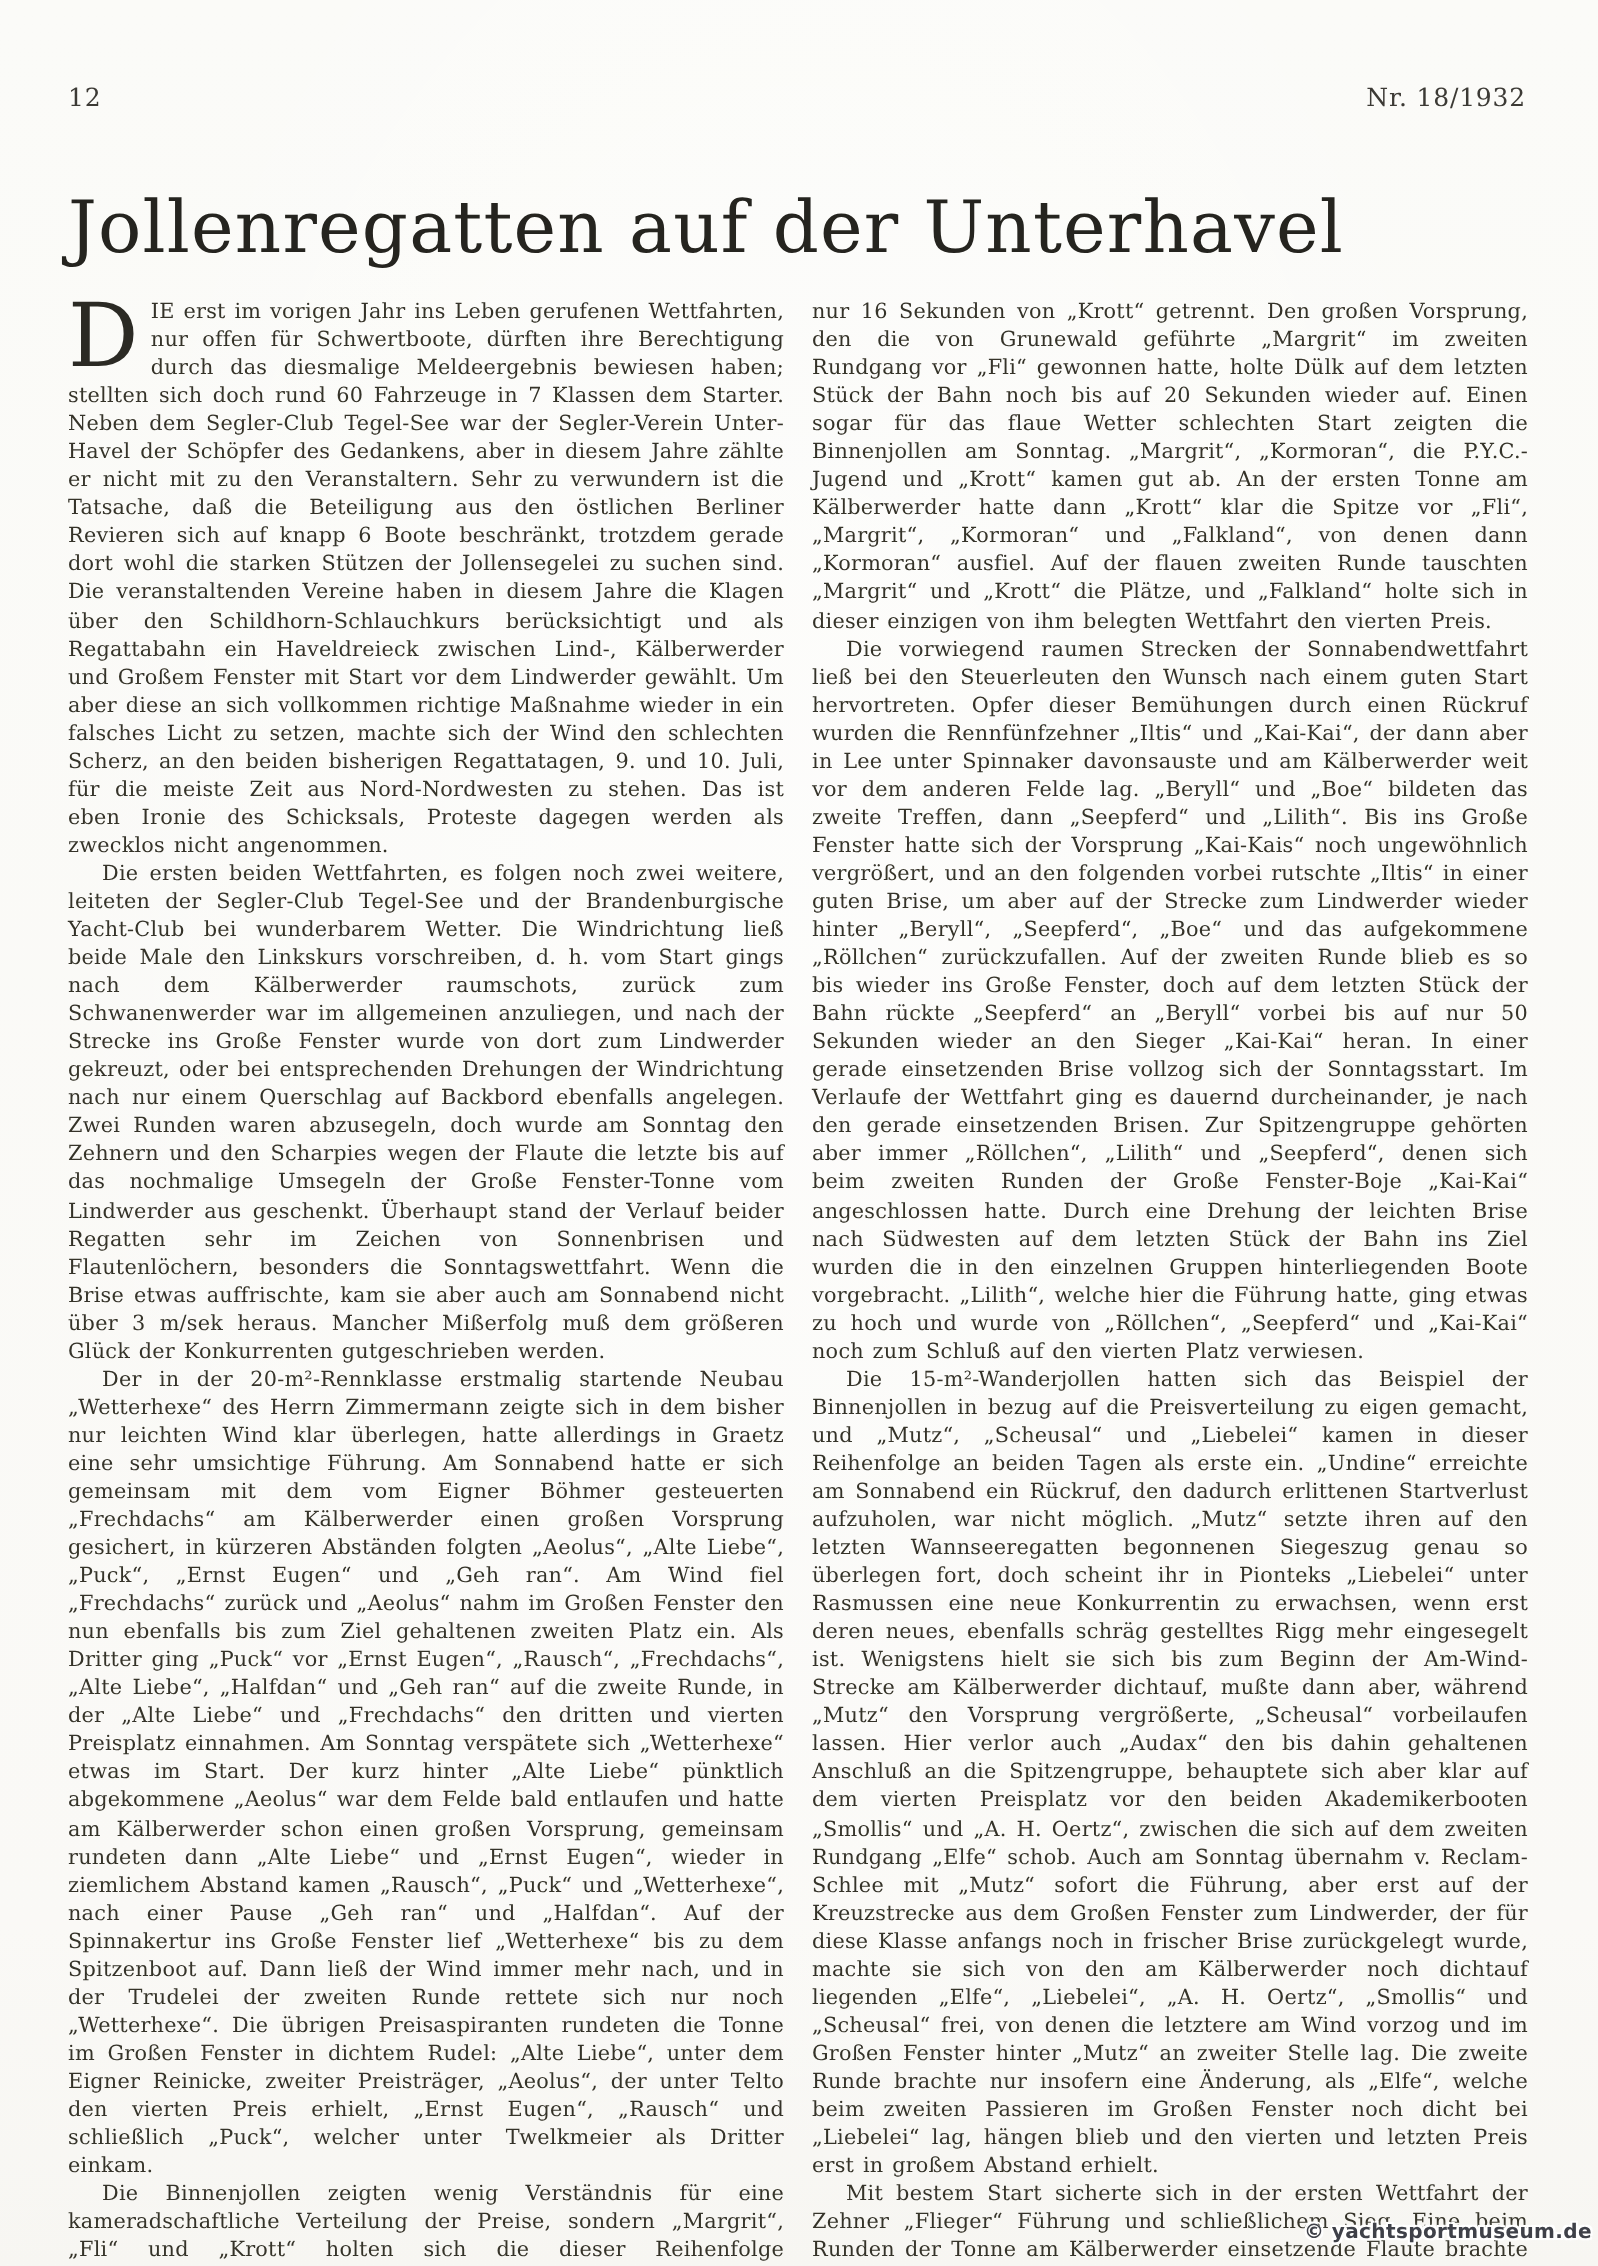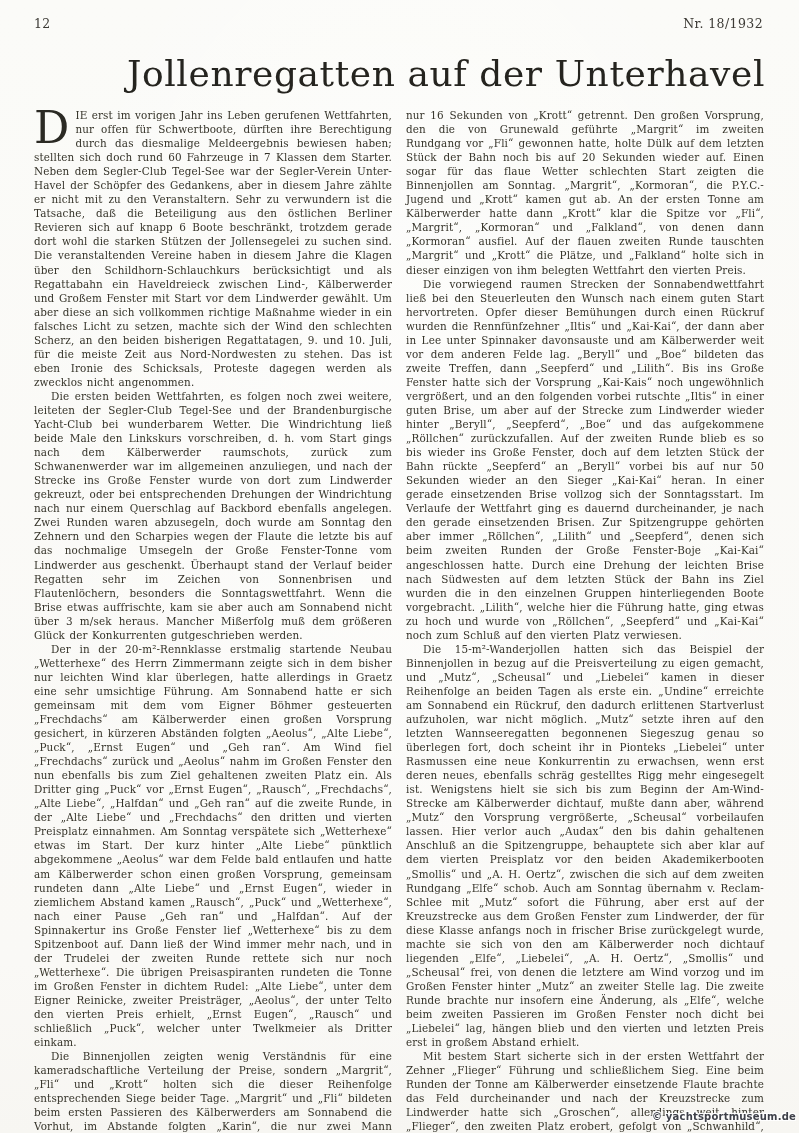--- a/index.html
+++ b/index.html
@@ -11,23 +11,23 @@
   }
   .page {
     position:absolute; inset:0;
     background:
       radial-gradient(ellipse at 50% 40%, rgba(255,255,255,.55), rgba(0,0,0,0) 70%),
       linear-gradient(180deg,#fbfbf8 0%, #faf9f6 85%, #f7f6f2 100%);
   }
   .masthead {
     display:flex; justify-content:space-between; align-items:baseline;
     padding:16px 36px 0 34px;
-    font-size:12.5px; color:#3c3a35; letter-spacing:.4px;
+    font-size:12.5px; color:#3c3a35; letter-spacing:.4px;margin-top:25px;
   }
-  .title-wrap { padding:0 34px; margin-top:24px;text-align:right; }
+  .title-wrap { padding:0 34px; margin-top:40px; }
   h1.title {
     margin:0; font-weight:normal;
     font-family:"DejaVu Serif", serif;
     font-size:36px; line-height:38px;
     letter-spacing:.6px; color:#25241f;
   }
   .cols {
     display:flex; gap:14px;
     padding:0 33px 0 34px; margin-top:15px;
   }

